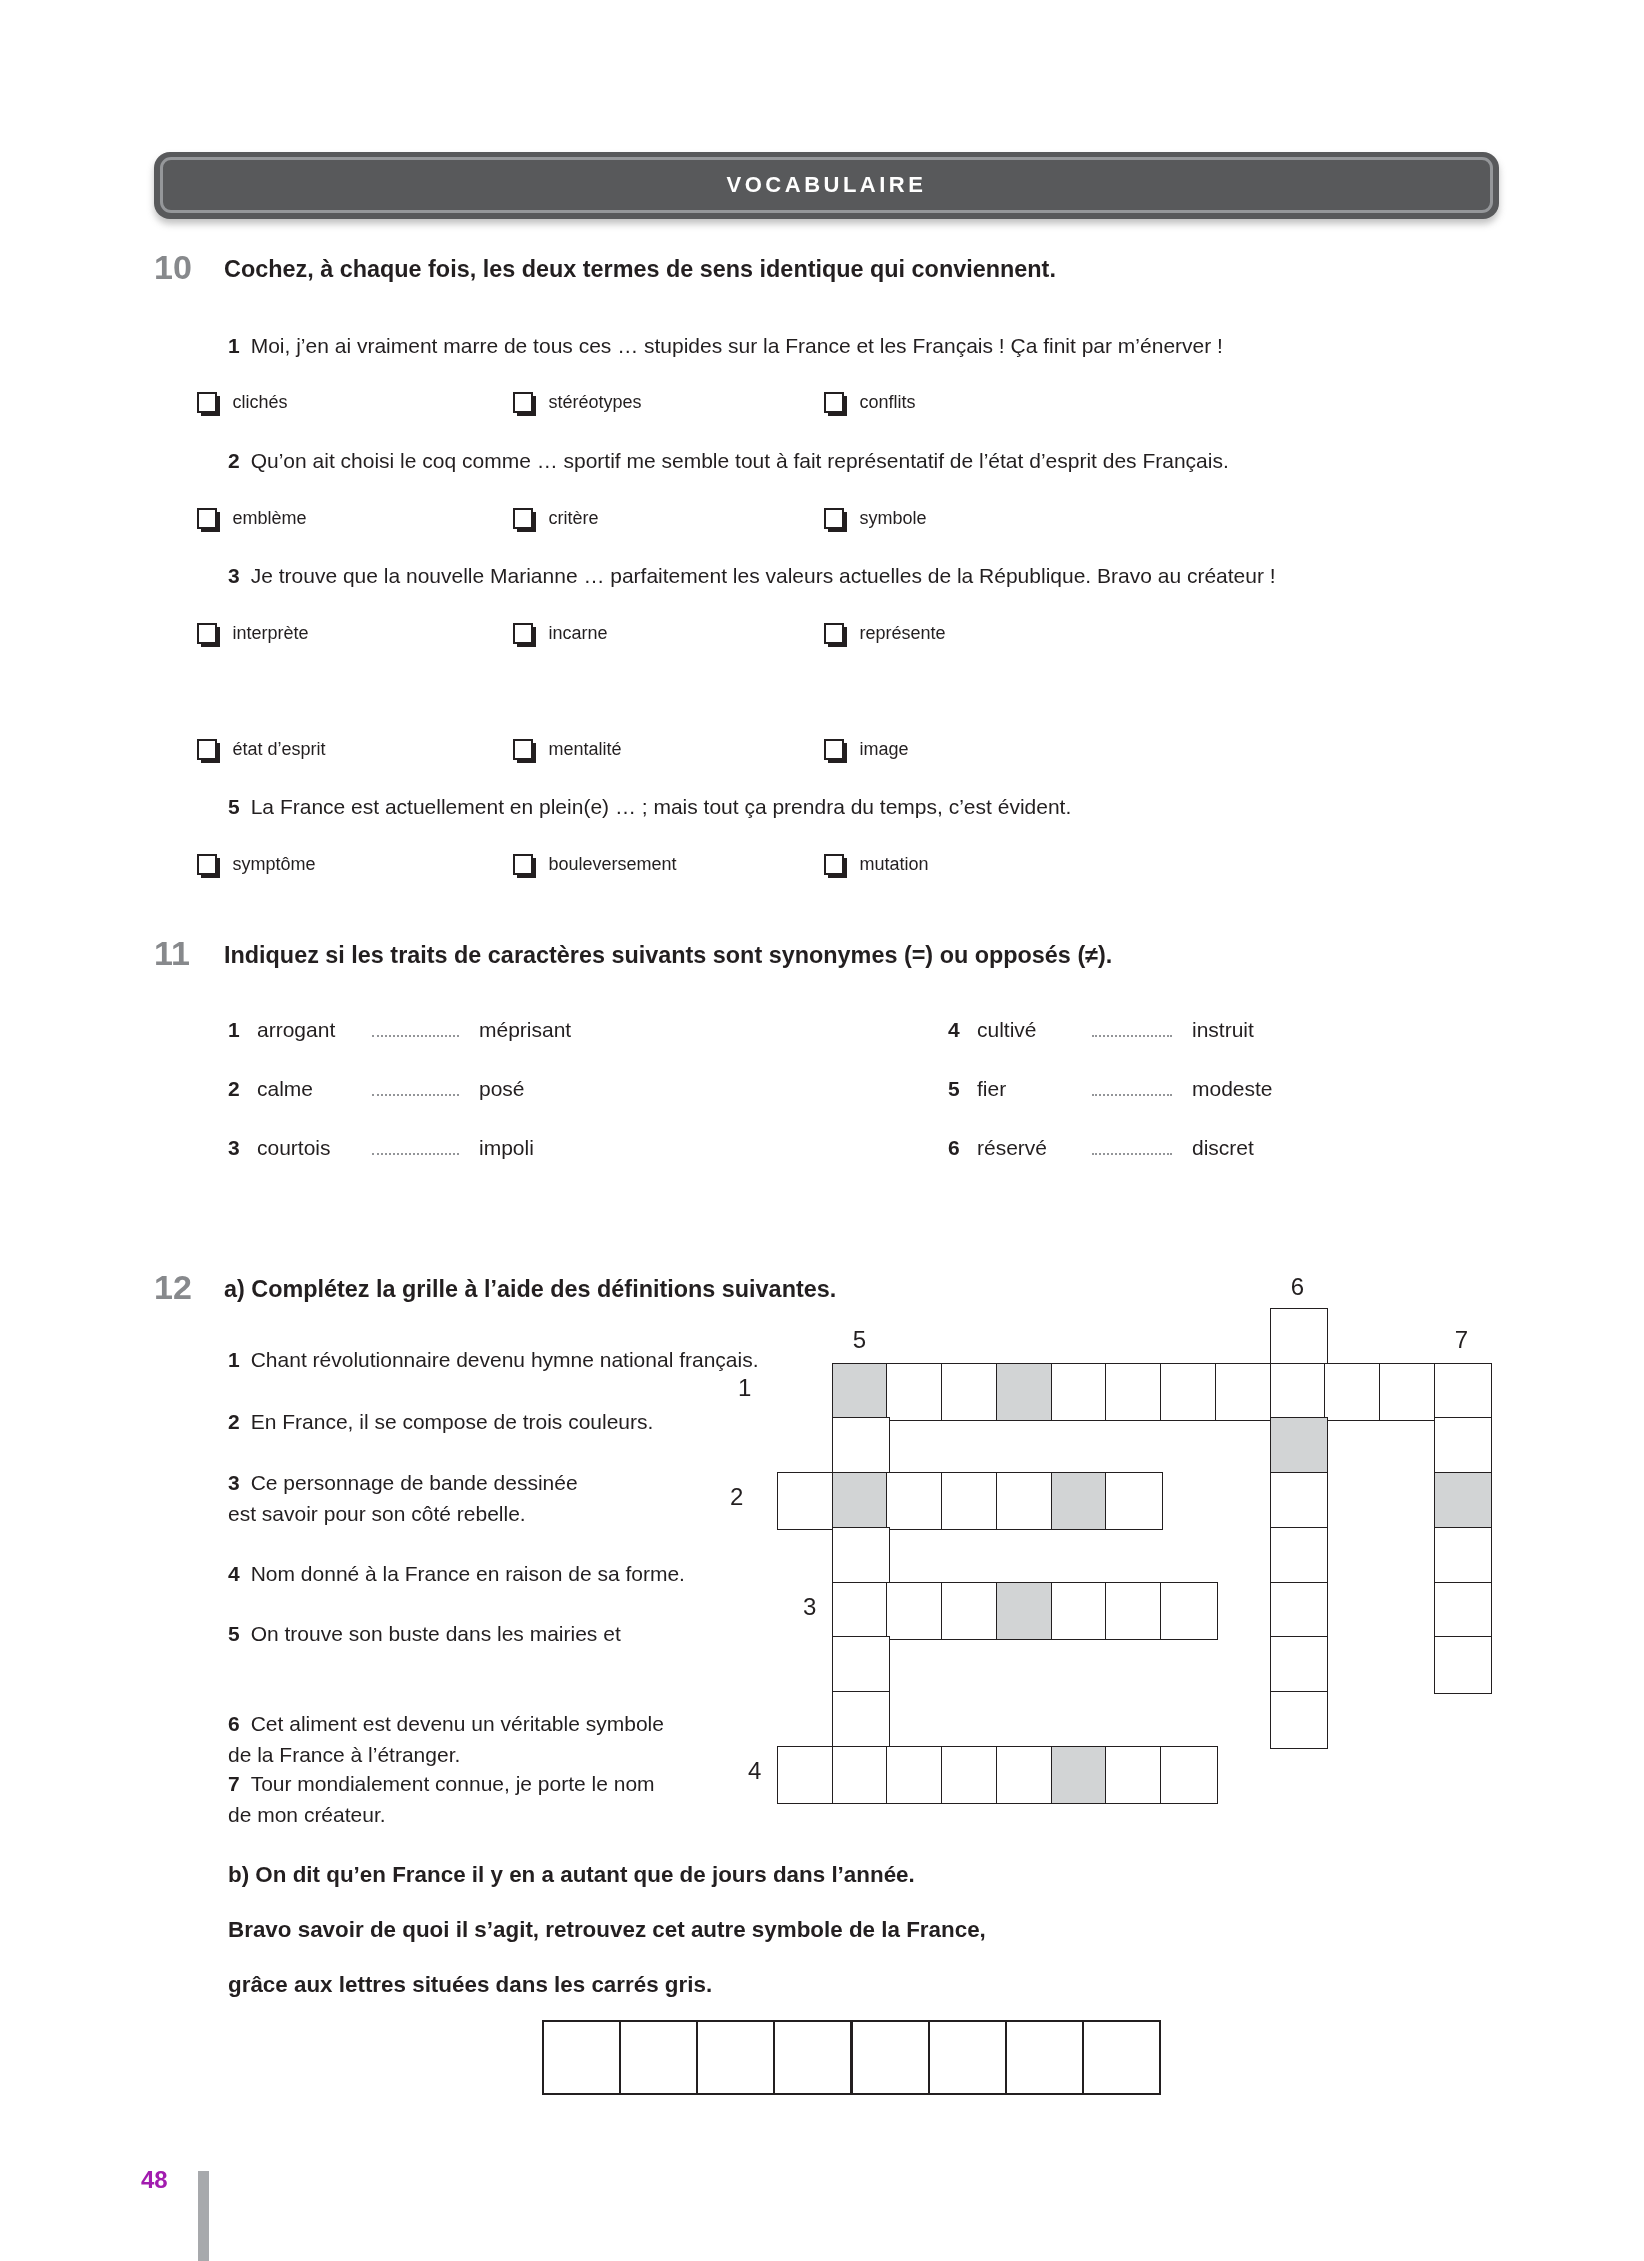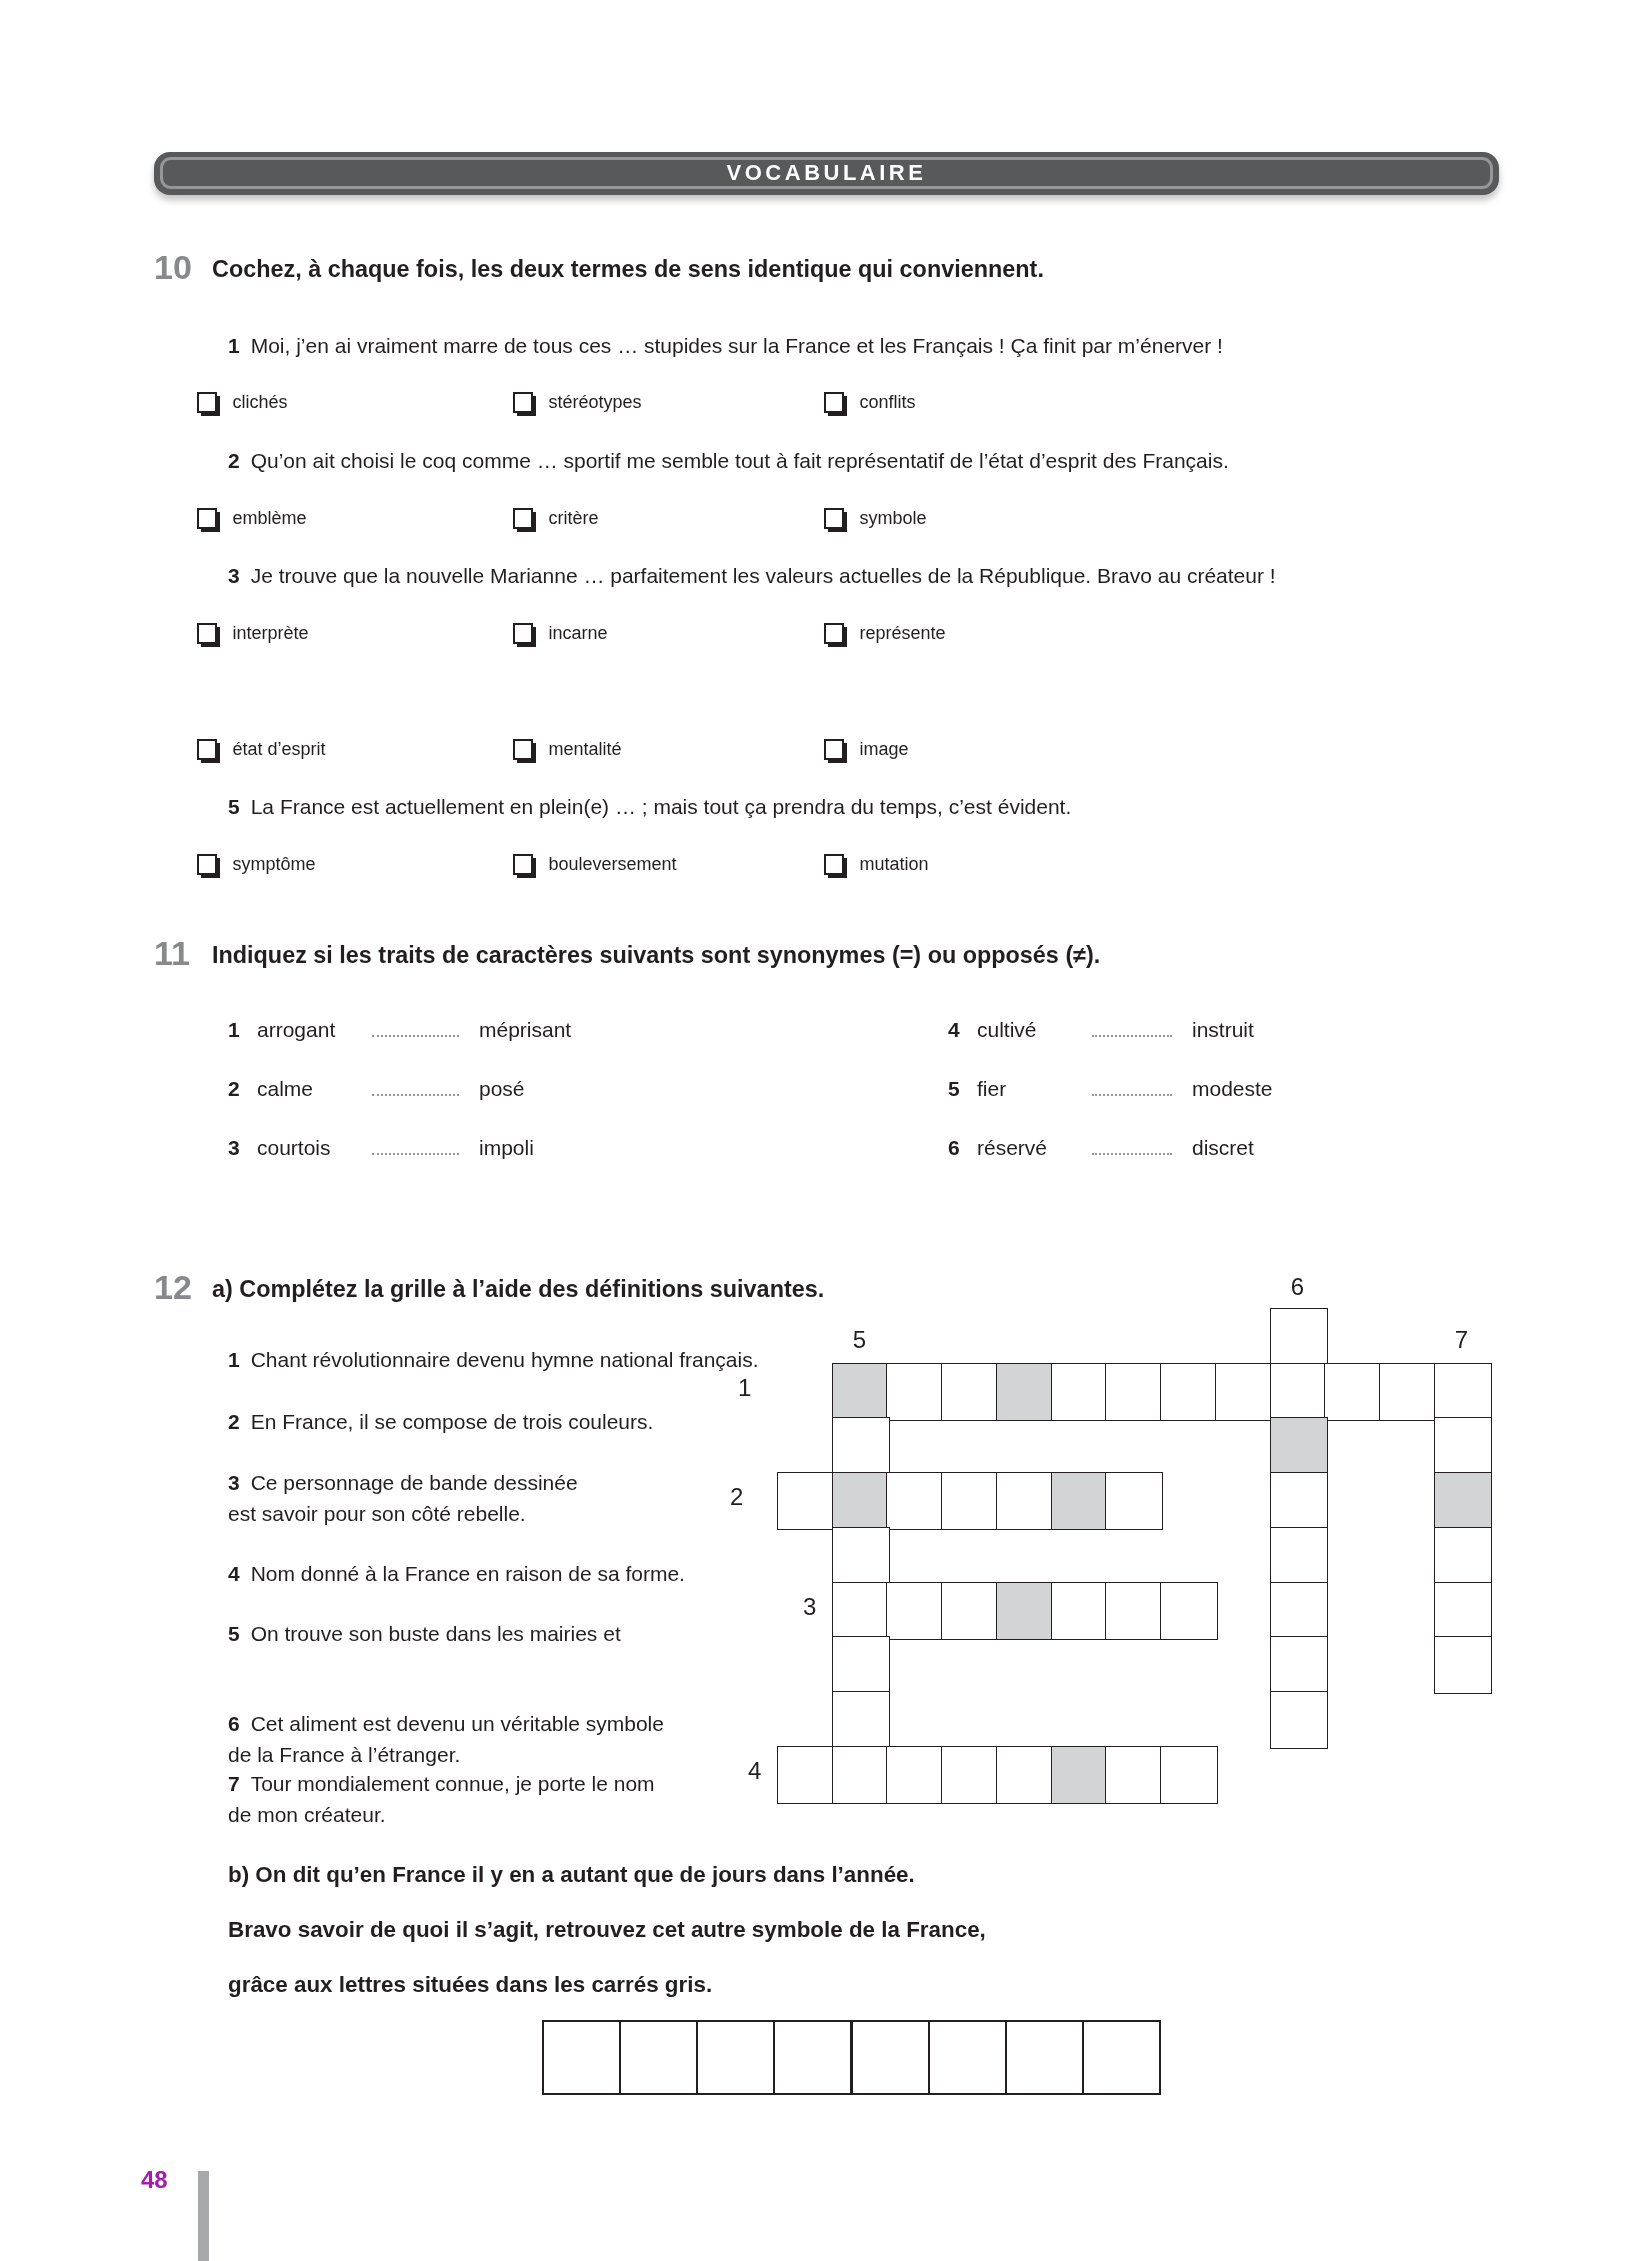--- a/index.html
+++ b/index.html
@@ -9,40 +9,40 @@
     height:2261px;
     background:#ffffff;
     font-family:"Liberation Sans", sans-serif;
     color:#231f20;
     overflow:hidden;
   }
   .abs{position:absolute;}
 
   
   .bar-outer{
-    position:absolute; left:154px; top:152px; width:1345px; height:43px;
+    position:absolute; left:154px; top:152px; width:1345px; height:67px;
     background:#58595b; border-radius:16px;
     box-shadow:0 5px 7px rgba(120,120,120,.45);
   }
   .bar-inner{
     position:absolute; left:6px; right:6px; top:5px; bottom:6px;
     border:3.5px solid #95979a; border-radius:11px; background:#58595b;
     display:flex; align-items:center; justify-content:center;
   }
   .bar-title{
     color:#ffffff; font-weight:bold; font-size:22px; letter-spacing:3.5px;
   }
 
   
   .exnum{
     position:absolute; left:154px; width:65px;
     font-size:34px; font-weight:bold; color:#87898c; line-height:34px;
   }
   .extitle{
-    position:absolute; left:212px; right:129px;
+    position:absolute; left:224px; right:129px;
     font-size:23.4px; font-weight:bold; color:#231f20; line-height:29px;
   }
 
   
   .item{position:absolute; left:228px; right:109px; font-size:21px; line-height:27px;}
   .inum{font-weight:bold; margin-right:11px;}
   .cbrow{position:absolute; left:197px; height:30px;}
   .opt{position:absolute; top:0; display:flex; align-items:center;}
   .cb{
     display:inline-block; width:16.4px; height:16.4px; background:#ffffff;

